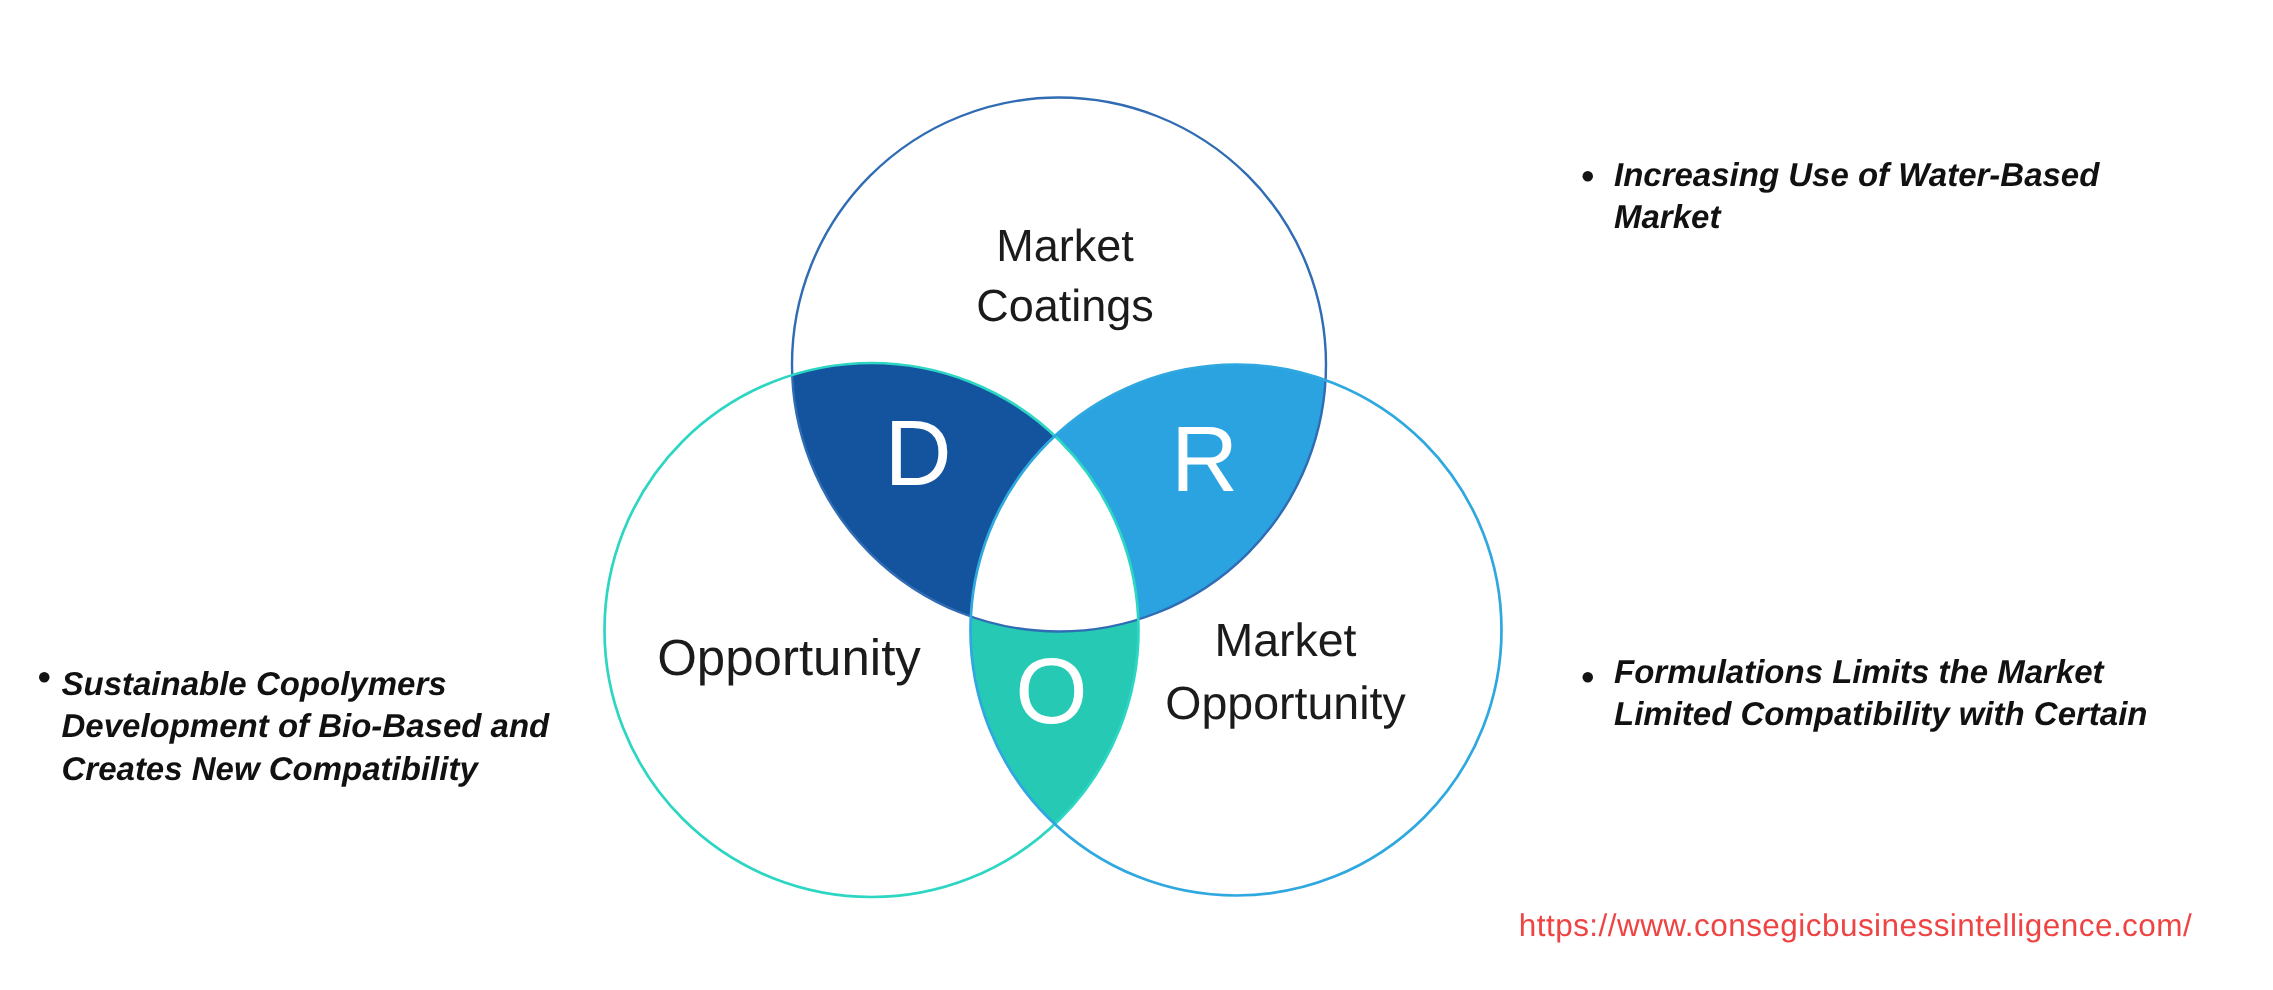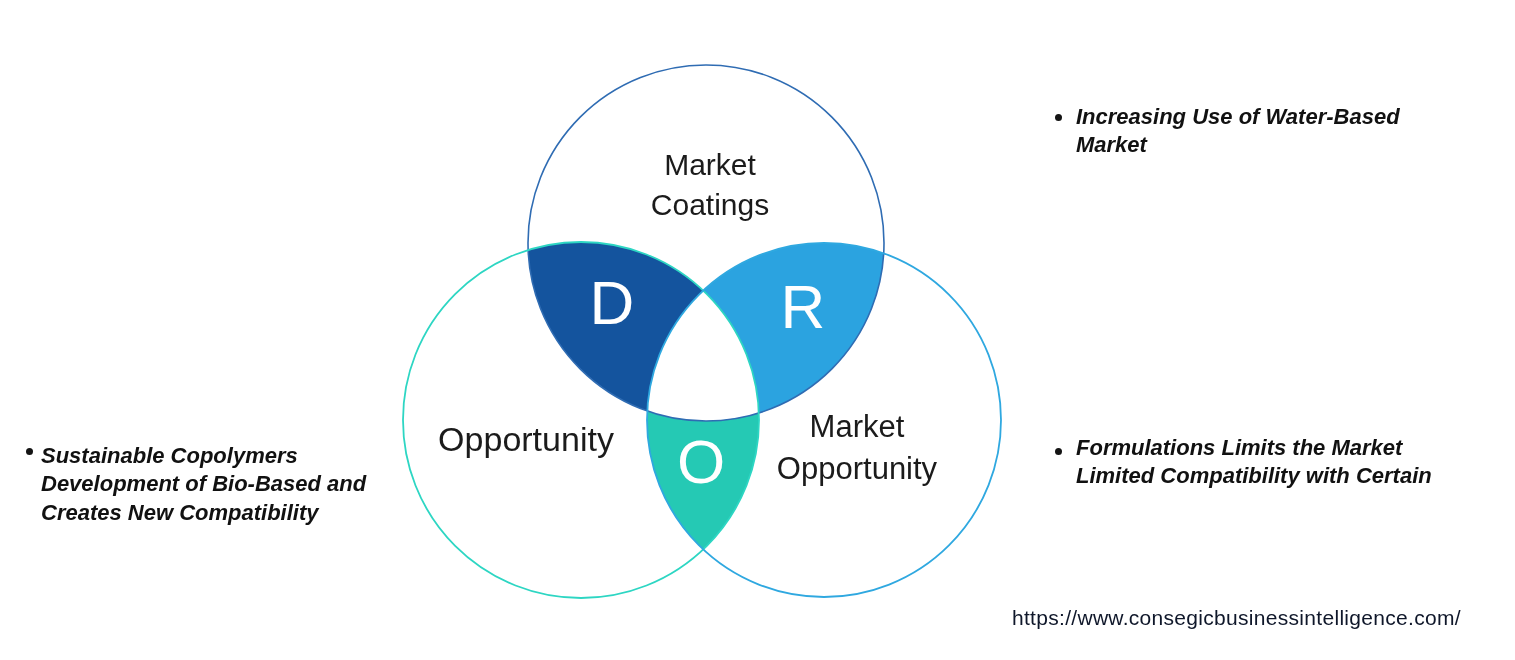--- a/index.html
+++ b/index.html
@@ -65,21 +65,22 @@
   #bullet-left-text { left: 41px;  top: 442px; width: 380px; }
   #bullet-rt-dot    { left: 1055px; top: 114px; }
   #bullet-rt-text   { left: 1076px; top: 103px; width: 420px; }
   #bullet-rb-dot    { left: 1055px; top: 448px; }
   #bullet-rb-text   { left: 1076px; top: 434px; width: 420px; }
   #footer-url {
     position: absolute;
     left: 1012px;
     top: 606px;
     width: 450px;
-    color: #0f172a;
+    text-align: center;
+    color: #ef4444;
     font-size: 21px;
     letter-spacing: 0.3px;
     white-space: nowrap;
   }
 </style>
 </head>
 <body>
 
 <div id="canvas">
 

